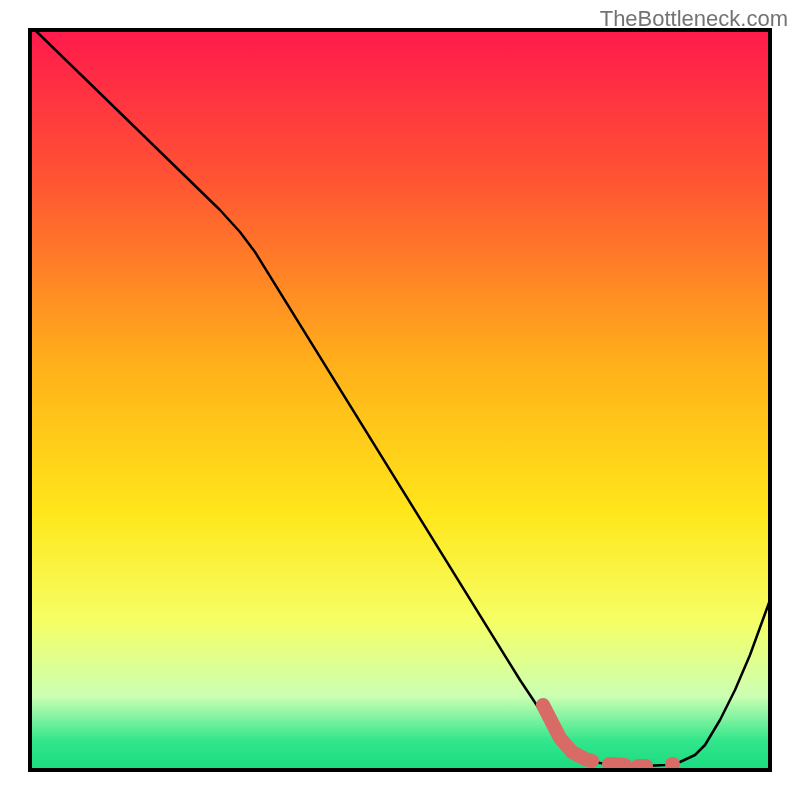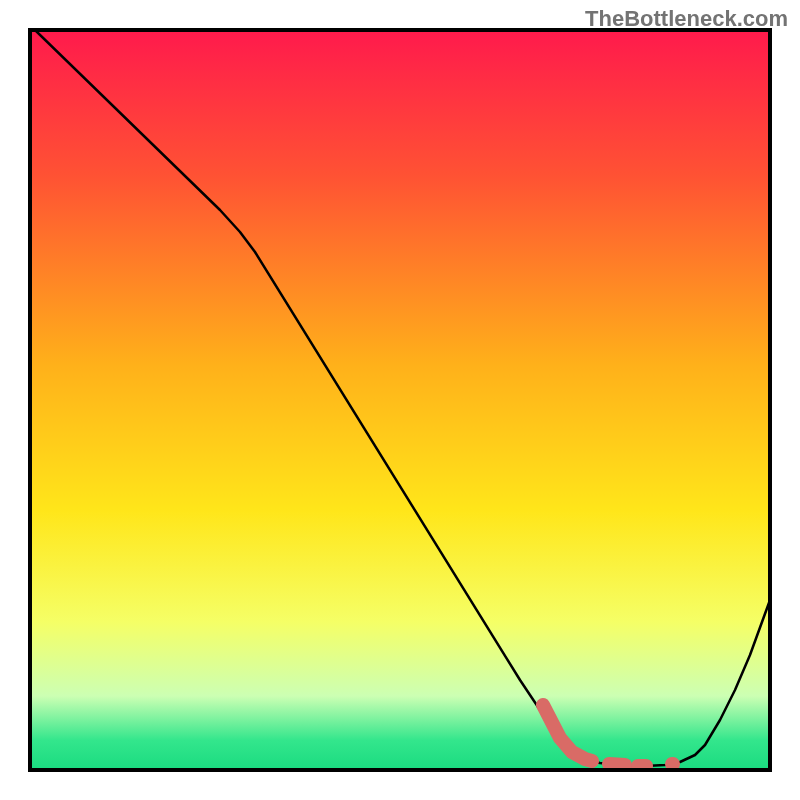--- a/index.html
+++ b/index.html
@@ -12,21 +12,21 @@
     position: relative;
     width: 800px;
     height: 800px;
   }
   .watermark {
     position: absolute;
     top: 6px;
     right: 12px;
     font-size: 22px;
     color: #737373;
-    font-weight: bold;
+    font-weight: normal;
     z-index: 10;
   }
   svg {
     display: block;
   }
 </style>
 </head>
 <body>
 
 <div class="chart-container">

